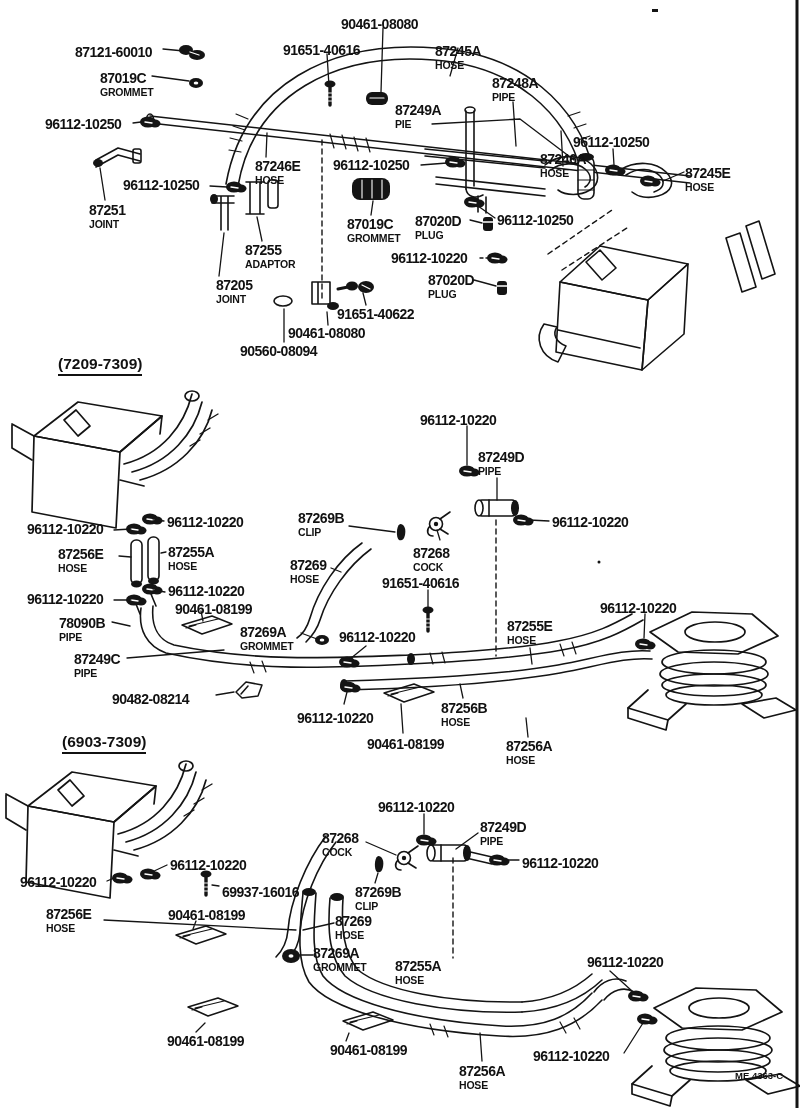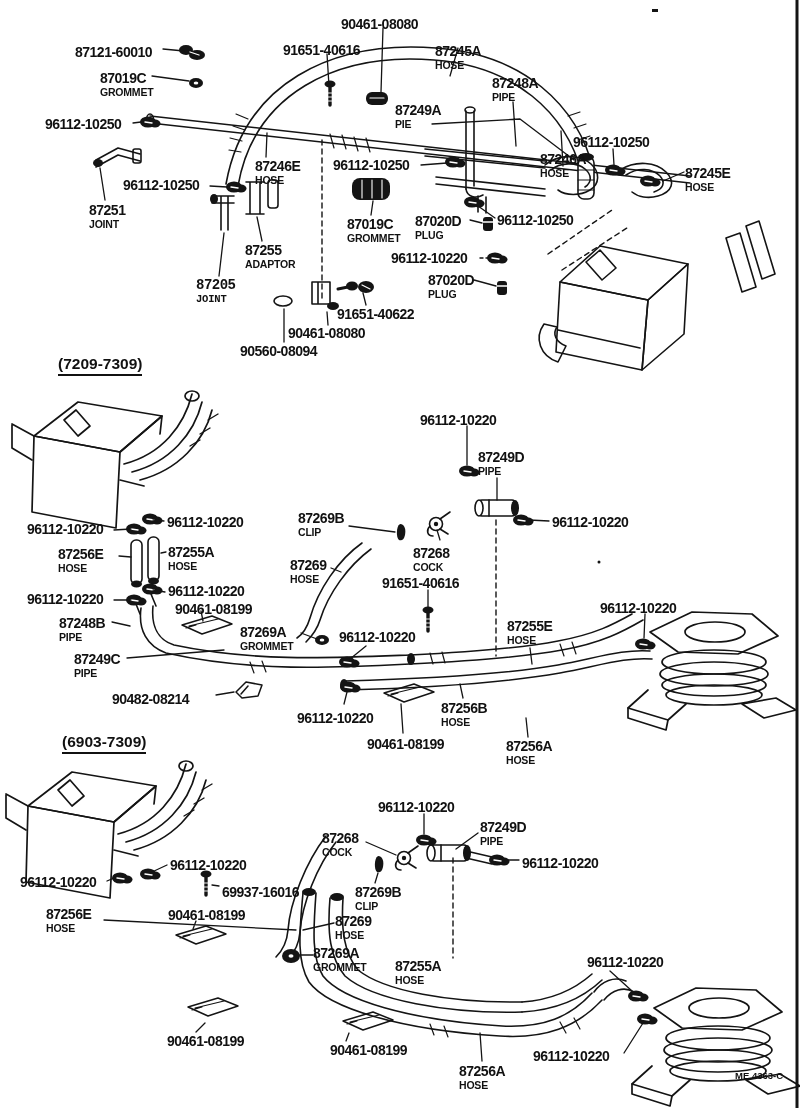--- a/index.html
+++ b/index.html
@@ -288,41 +288,41 @@
       <div class="label" style="left: 573px; top: 135px;"><span>96112-10250</span></div>
       <div class="label" style="left: 685px; top: 166px;"><span>87245E</span><div class="sub">HOSE</div></div>
       <div class="label" style="left: 395px; top: 103px;"><span>87249A</span><div class="sub">PIE</div></div>
       <div class="label" style="left: 333px; top: 158px;"><span>96112-10250</span></div>
       <div class="label" style="left: 255px; top: 159px;"><span>87246E</span><div class="sub">HOSE</div></div>
       <div class="label" style="left: 347px; top: 217px;"><span>87019C</span><div class="sub">GROMMET</div></div>
       <div class="label" style="left: 415px; top: 214px;"><span>87020D</span><div class="sub">PLUG</div></div>
       <div class="label" style="left: 497px; top: 213px;"><span>96112-10250</span></div>
       <div class="label" style="left: 391px; top: 251px;"><span>96112-10220</span></div>
       <div class="label" style="left: 245px; top: 243px;"><span>87255</span><div class="sub">ADAPTOR</div></div>
-      <div class="label" style="left: 196px; top: 278px; font-family: Liberation Mono, monospace;"><span>87205</span><div class="sub">JOINT</div></div>
+      <div class="label" style="left: 216px; top: 278px;"><span>87205</span><div class="sub">JOINT</div></div>
       <div class="label" style="left: 428px; top: 273px;"><span>87020D</span><div class="sub">PLUG</div></div>
       <div class="label" style="left: 337px; top: 307px;"><span>91651-40622</span></div>
       <div class="label" style="left: 288px; top: 326px;"><span>90461-08080</span></div>
       <div class="label" style="left: 240px; top: 344px;"><span>90560-08094</span></div>
       <div class="label hdr" style="left: 58px; top: 356px;"><span>(7209-7309)</span></div>
       <div class="label" style="left: 420px; top: 413px;"><span>96112-10220</span></div>
       <div class="label" style="left: 478px; top: 450px;"><span>87249D</span><div class="sub">PIPE</div></div>
       <div class="label" style="left: 552px; top: 515px;"><span>96112-10220</span></div>
       <div class="label" style="left: 298px; top: 511px;"><span>87269B</span><div class="sub">CLIP</div></div>
       <div class="label" style="left: 413px; top: 546px;"><span>87268</span><div class="sub">COCK</div></div>
       <div class="label" style="left: 290px; top: 558px;"><span>87269</span><div class="sub">HOSE</div></div>
       <div class="label" style="left: 382px; top: 576px;"><span>91651-40616</span></div>
       <div class="label" style="left: 167px; top: 515px;"><span>96112-10220</span></div>
       <div class="label" style="left: 27px; top: 522px;"><span>96112-10220</span></div>
       <div class="label" style="left: 58px; top: 547px;"><span>87256E</span><div class="sub">HOSE</div></div>
       <div class="label" style="left: 168px; top: 545px;"><span>87255A</span><div class="sub">HOSE</div></div>
       <div class="label" style="left: 168px; top: 584px;"><span>96112-10220</span></div>
       <div class="label" style="left: 27px; top: 592px;"><span>96112-10220</span></div>
       <div class="label" style="left: 175px; top: 602px;"><span>90461-08199</span></div>
-      <div class="label" style="left: 59px; top: 616px;"><span>87248B</span><div class="sub">PIPE</div></div>
+      <div class="label" style="left: 59px; top: 616px;"><span>78090B</span><div class="sub">PIPE</div></div>
       <div class="label" style="left: 74px; top: 652px;"><span>87249C</span><div class="sub">PIPE</div></div>
       <div class="label" style="left: 240px; top: 625px;"><span>87269A</span><div class="sub">GROMMET</div></div>
       <div class="label" style="left: 339px; top: 630px;"><span>96112-10220</span></div>
       <div class="label" style="left: 112px; top: 692px;"><span>90482-08214</span></div>
       <div class="label" style="left: 297px; top: 711px;"><span>96112-10220</span></div>
       <div class="label" style="left: 441px; top: 701px;"><span>87256B</span><div class="sub">HOSE</div></div>
       <div class="label" style="left: 367px; top: 737px;"><span>90461-08199</span></div>
       <div class="label" style="left: 507px; top: 619px;"><span>87255E</span><div class="sub">HOSE</div></div>
       <div class="label" style="left: 600px; top: 601px;"><span>96112-10220</span></div>
       <div class="label" style="left: 506px; top: 739px;"><span>87256A</span><div class="sub">HOSE</div></div>

